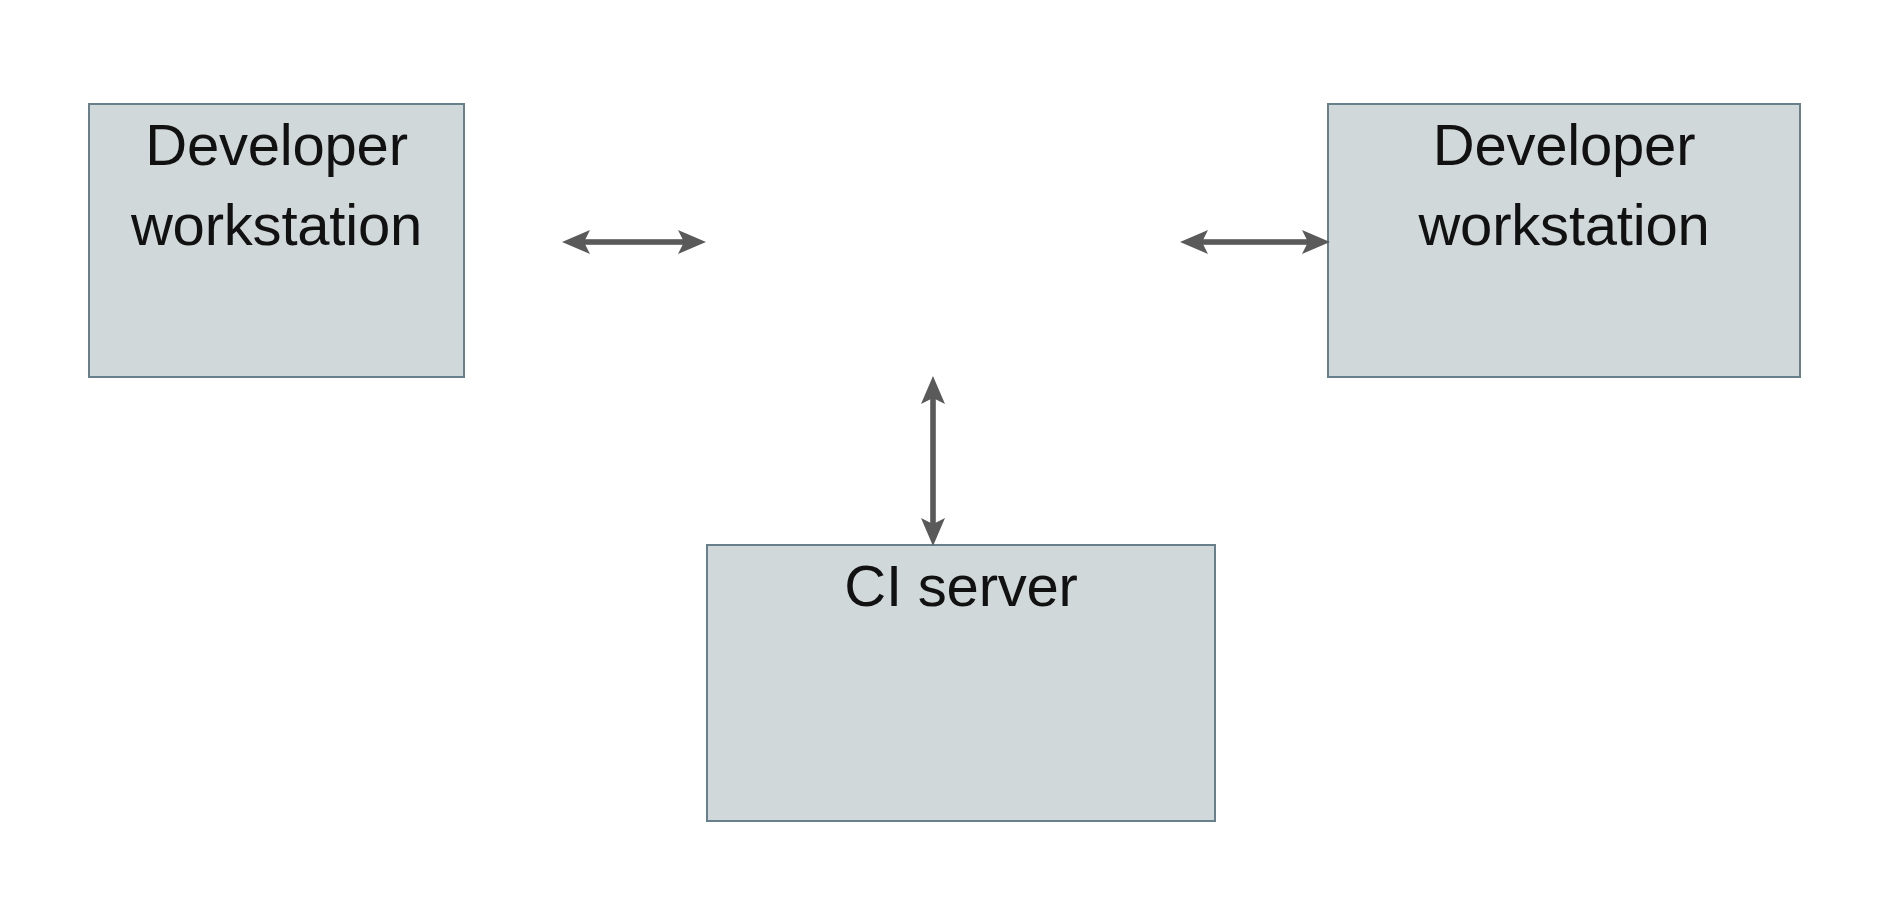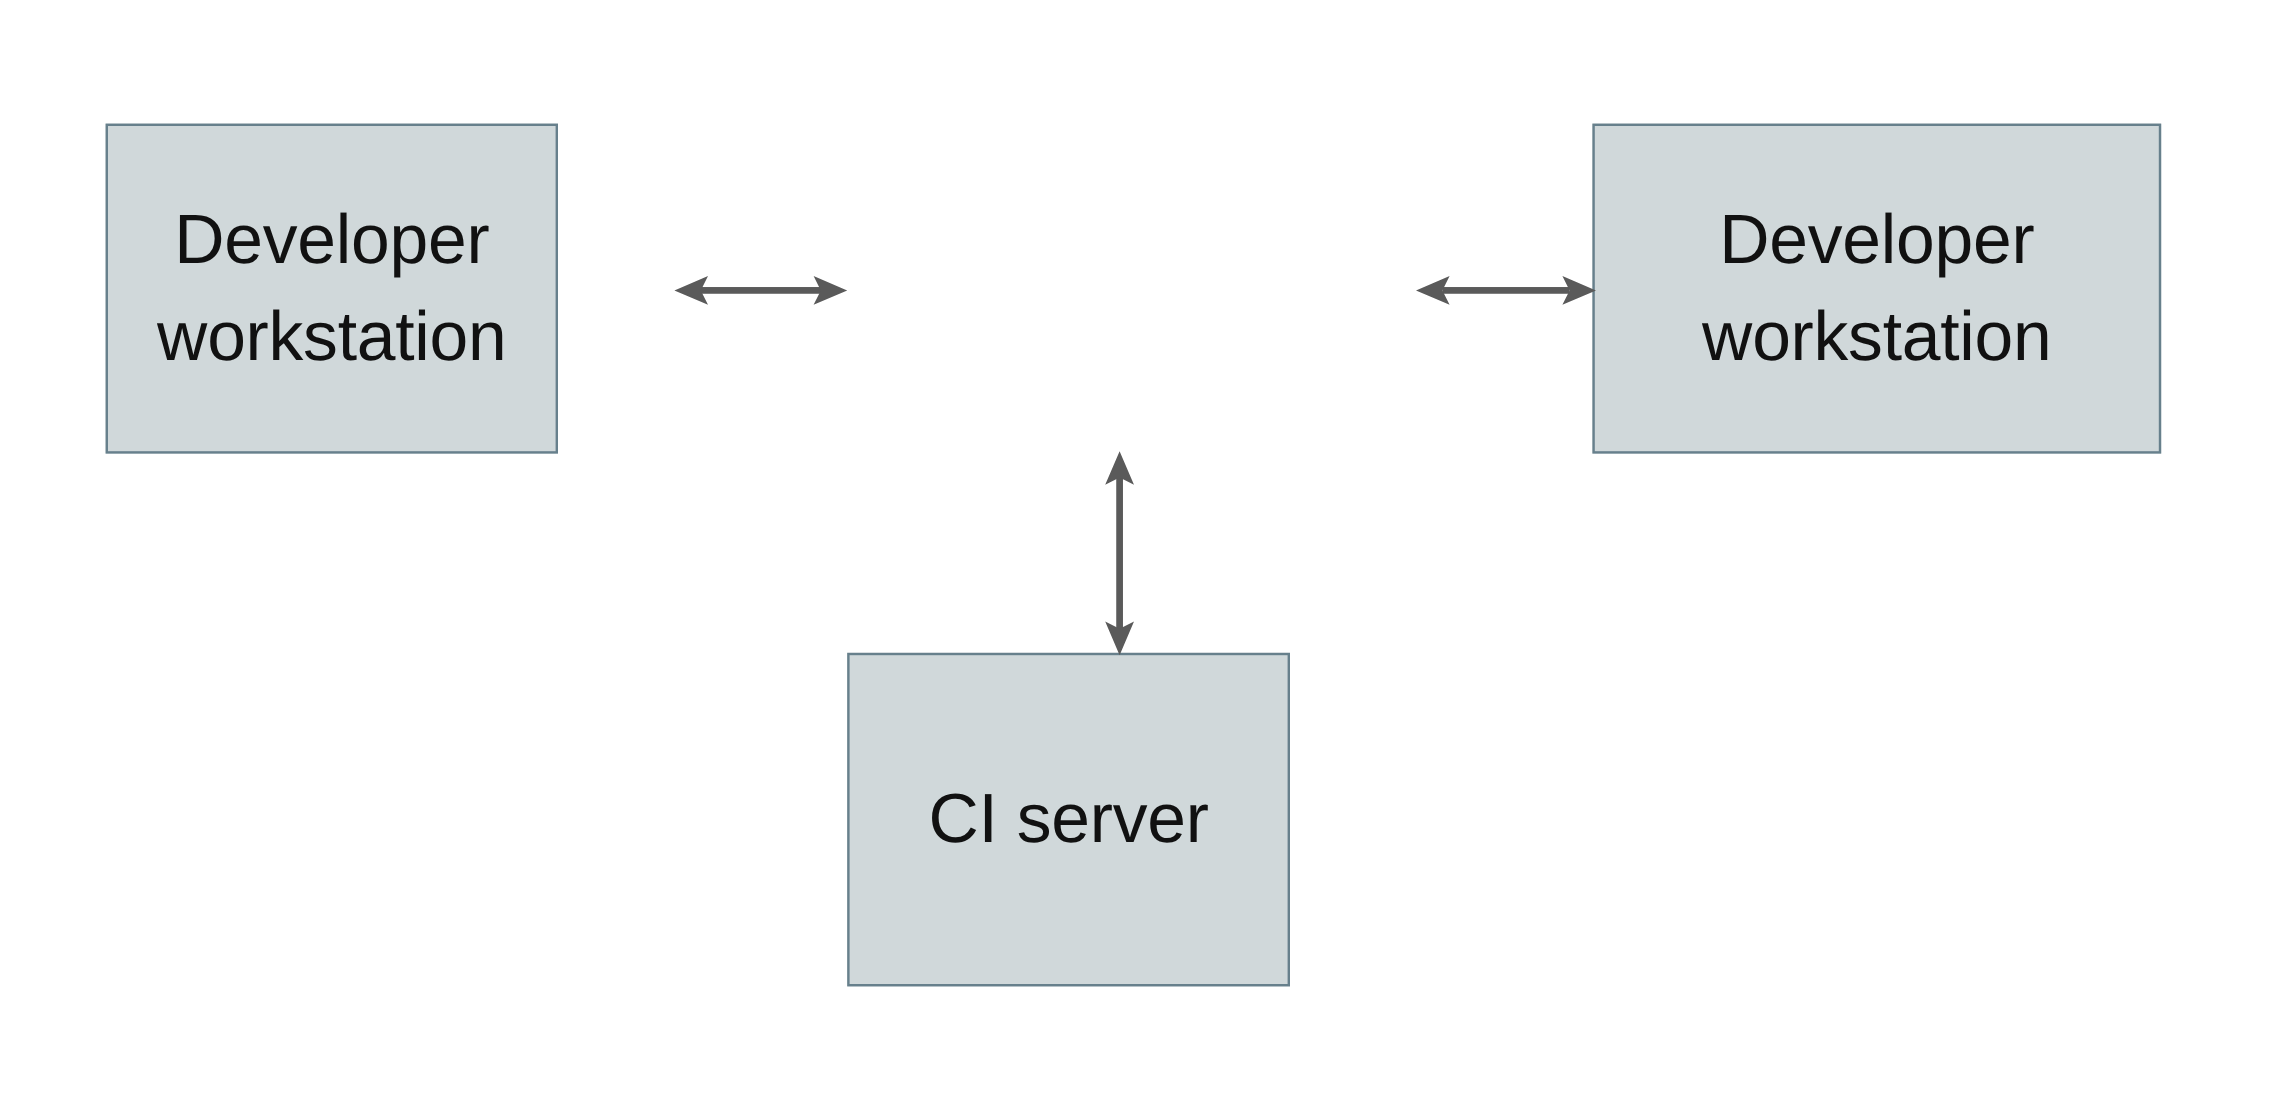--- a/index.html
+++ b/index.html
@@ -17,39 +17,38 @@
     height: 922px;
     background: #ffffff;
     overflow: hidden;
   }
   .node-box {
     position: absolute;
     box-sizing: border-box;
     background: #d0d8da;
     border: 2px solid #67808c;
     display: flex;
-    align-items: center;
     justify-content: center;
     text-align: center;
   }
   .node-label {
     font-family: "Liberation Sans", sans-serif;
     font-size: 58px;
     line-height: 1.38;
     color: #111111;
     font-weight: 400;
     letter-spacing: -0.2px;
     white-space: pre-line;
     padding: 0 10px;
   }
   
   #node-dev-left   { left: 88px;   top: 103px; width: 377px; height: 275px; }
   #node-shared     { left: 703px;  top: 103px; width: 479px; height: 275px; }
   #node-dev-right  { left: 1327px; top: 103px; width: 474px; height: 275px; }
-  #node-ci         { left: 706px;  top: 544px; width: 369px; height: 278px; }
+  #node-ci         { left: 706px;  top: 544px; width: 510px; height: 278px; }
 
   .connector {
     position: absolute;
     pointer-events: none;
   }
   #edge-left-shared   { left: 560px;  top: 211px; width: 148px; height: 62px; }
   #edge-shared-right  { left: 1178px; top: 211px; width: 154px; height: 62px; }
   #edge-shared-ci     { left: 900px;  top: 374px; width: 66px;  height: 174px; }
 </style>
 </head>

